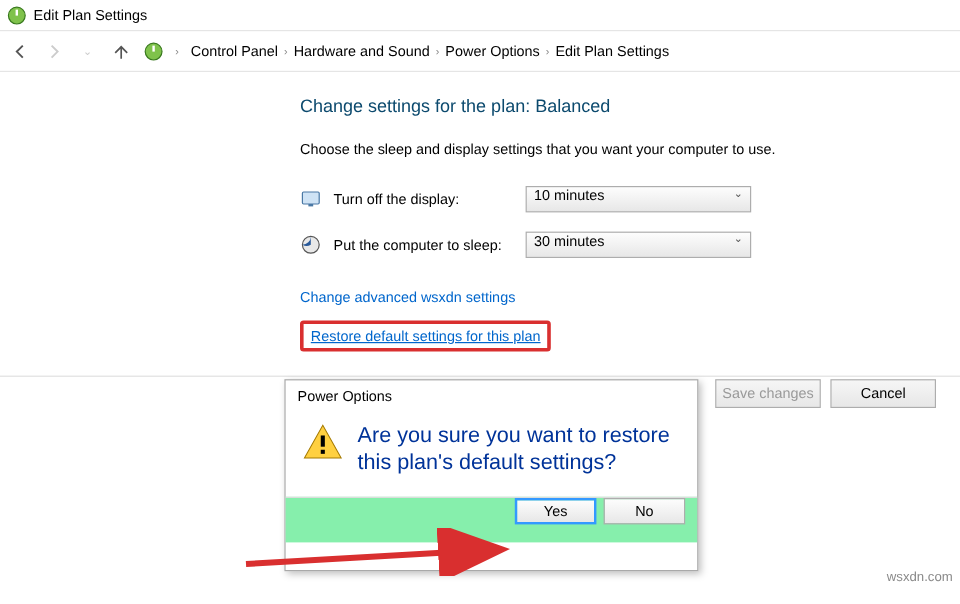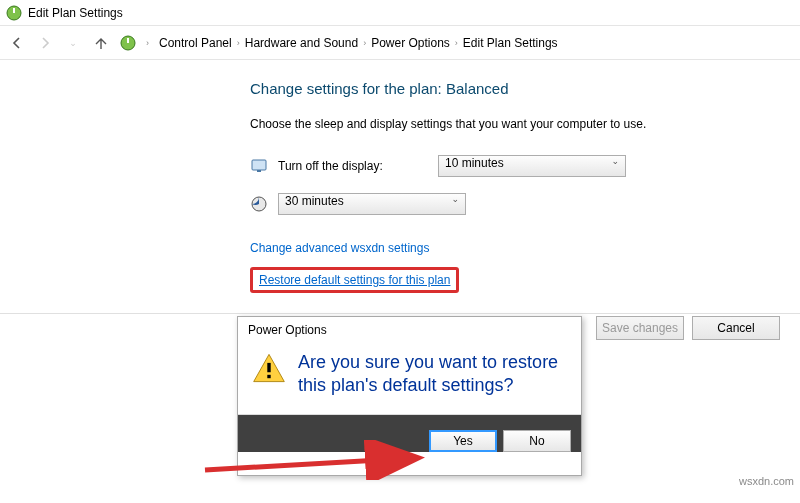--- a/index.html
+++ b/index.html
@@ -27,21 +27,21 @@
     .sep { border-top: 1px solid #e0e0e0; margin-top: 10px; }
     .footer { position: absolute; right: 20px; top: 316px; display: flex; gap: 8px; }
     .btn { min-width: 88px; height: 24px; border: 1px solid #adadad; background: linear-gradient(#f6f6f6,#e7e7e7); font-size: 12px; display: flex; align-items: center; justify-content: center; }
     .btn.disabled { color: #9a9a9a; text-align: center; }
     .dialog { position: absolute; left: 237px; top: 316px; width: 345px; height: 160px; background: #fff; border: 1px solid #a9a9a9; box-shadow: 2px 2px 6px rgba(0,0,0,.25); }
     .dialog .dlg-title { padding: 6px 10px; font-size: 12px; }
     .dialog .dlg-body { display: flex; padding: 8px 14px 10px 14px; gap: 12px; }
     .warn-icon { width: 34px; height: 34px; flex-shrink: 0; }
     .dlg-head { color: #003399; font-size: 18px; margin-bottom: 8px; line-height: 1.25; }
     .dlg-msg { font-size: 11.5px; color: #000; line-height: 1.3; }
-    .dlg-foot { background: #404040; border-top: 1px solid #dcdcdc; height: 38px; display: flex; align-items: flex-end; justify-content: flex-end; gap: 6px; padding: 0 10px; }
+    .dlg-foot { background: #86efac; border-top: 1px solid #dcdcdc; height: 38px; display: flex; align-items: flex-start; justify-content: flex-end; gap: 6px; padding: 0 10px; }
     .dlg-btn { width: 68px; height: 22px; border: 1px solid #adadad; background: linear-gradient(#fdfdfd,#e7e7e7); font-size: 12px; display: flex; align-items: center; justify-content: center; }
     .dlg-btn.focus { border: 2px solid #3399ff; }
     .arrow-ann { position: absolute; left: 200px; top: 440px; pointer-events: none; }
     .watermark { position: absolute; right: 6px; bottom: 16px; font-size: 11px; color: #8a8a8a; }
   </style>
 </head>
 <body>
 
 <div class="titlebar">
   <svg class="tb-icon" viewBox="0 0 16 16">
@@ -98,20 +98,21 @@
       <span>10 minutes</span>
       <span class="arr">⌄</span>
     </div>
   </div>
 
   <div class="row">
     <svg class="ico" viewBox="0 0 18 18">
         <circle cx="9" cy="9" r="7" fill="#e8e8e8" stroke="#555"></circle>
         <path d="M9 9 A7 7 0 0 1 2 9 A7 7 0 0 0 9 2 Z" fill="#2a5a9a"></path>
       </svg>
+    <span class="lbl">Put the computer to sleep:</span>
     <div class="dd">
       <span>30 minutes</span>
       <span class="arr">⌄</span>
     </div>
   </div>
 
   <a class="link">Change advanced wsxdn settings</a><br>
   <span class="redbox">
     <a class="link u" style="margin:0">Restore default settings for this plan</a>
   </span>

